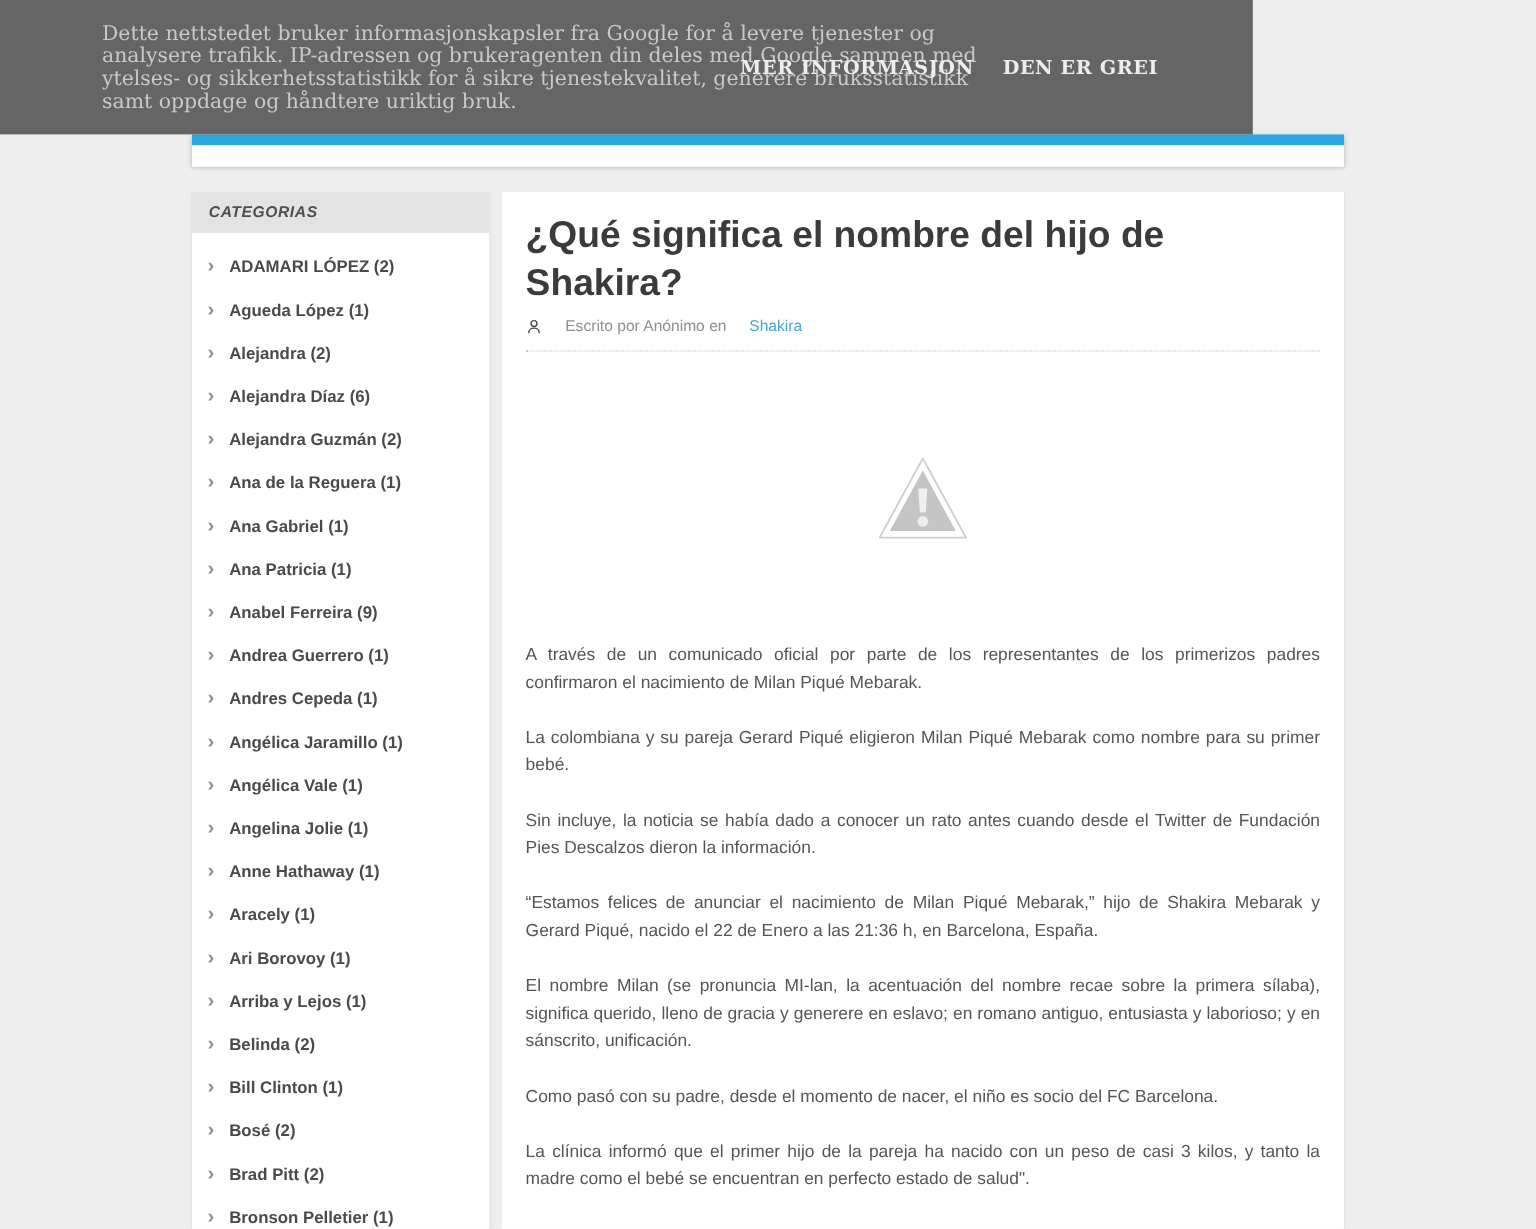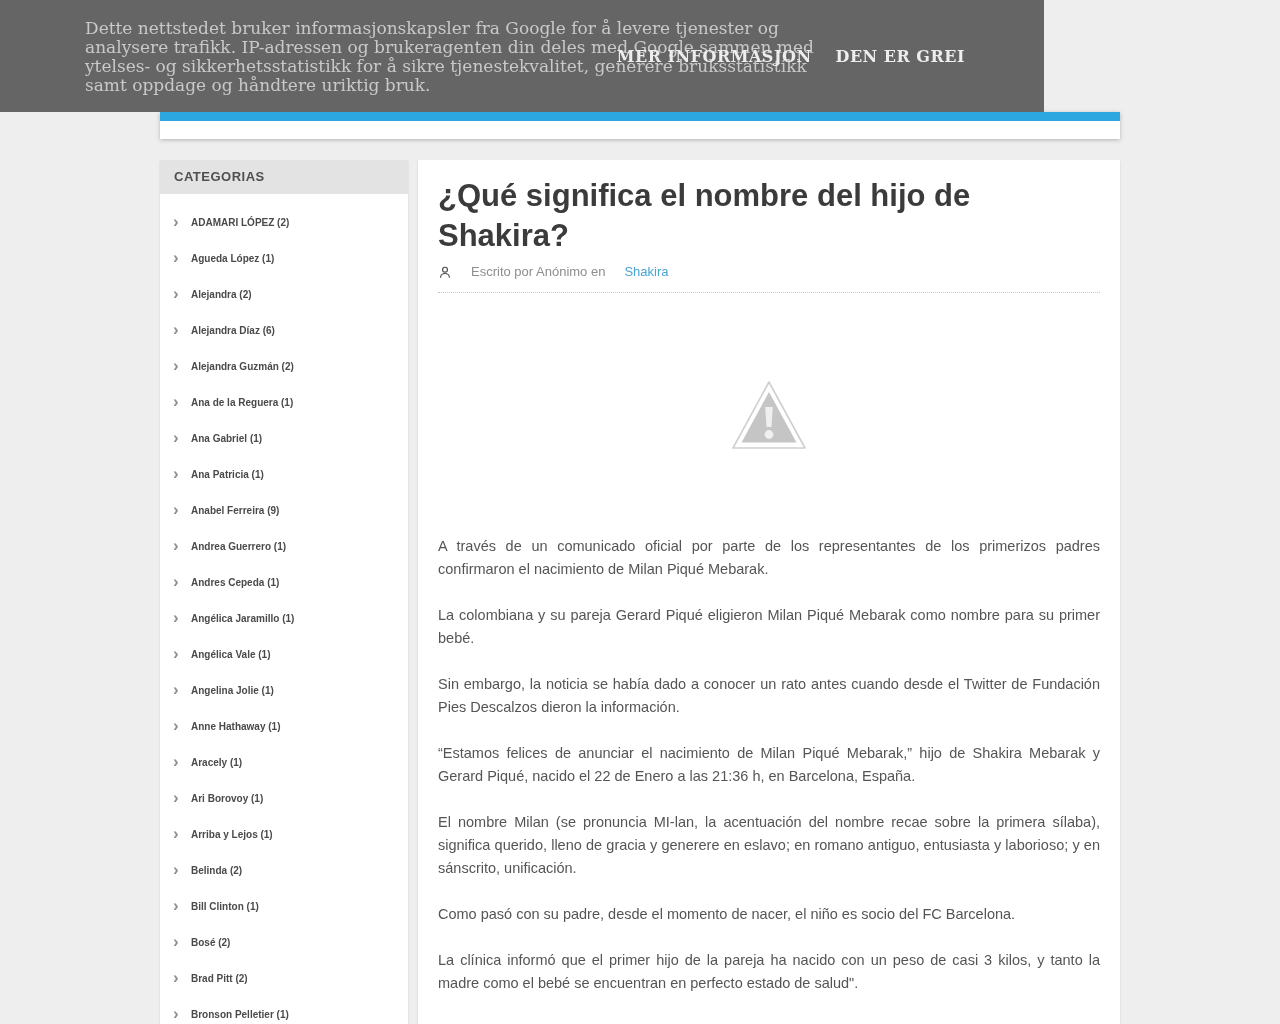--- a/index.html
+++ b/index.html
@@ -60,36 +60,37 @@
     background: #ffffff;
     box-shadow: 0 1px 2px rgba(0,0,0,0.12);
   }
   .sidebar-header {
     height: 34px; line-height: 34px;
     background: #e3e3e3;
     padding-left: 14px;
     font-size: 13px; font-weight: bold;
     letter-spacing: 0.5px;
     color: #4f4f4f;
+    font-style: italic;
   }
   .sidebar-list { padding: 10px 0 18px; }
   .cat-item {
     display: flex; align-items: center;
     height: 36px;
     padding-left: 13px;
     text-decoration: none;
     cursor: pointer;
   }
   .chev {
     color: #8f8f8f; font-size: 17px; font-weight: bold;
     width: 12px; margin-right: 6px; line-height: 1;
     transform: translateY(-1px);
   }
   .cat-label {
-    font-size: 10px; font-weight: bold;
+    font-size: 14px; font-weight: bold;
     color: #4a4a4a;
   }
 
   
   .main-card {
     flex: 1;
     background: #ffffff;
     box-shadow: 0 1px 2px rgba(0,0,0,0.12);
     padding: 16px 20px 30px;
   }
@@ -260,21 +261,21 @@
             <polygon points="39,13 66.5,63.5 11.5,63.5" fill="#c5c5c5" stroke-linejoin="round"></polygon>
             <path d="M35.2 28 h7.6 l-1.3 20 h-5 z" fill="#efefef"></path>
             <circle cx="39" cy="55.5" r="4.4" fill="#efefef"></circle>
           </svg>
         </span>
       </div>
 
       <div class="post-body">
           <p>A través de un comunicado oficial por parte de los representantes de los primerizos padres confirmaron el nacimiento de Milan Piqué Mebarak.</p>
           <p>La colombiana y su pareja Gerard Piqué eligieron Milan Piqué Mebarak como nombre para su primer bebé.</p>
-          <p>Sin embargo, la noticia se había dado a conocer un rato antes cuando desde el Twitter de Fundación Pies Descalzos dieron la información.</p>
+          <p>Sin incluye, la noticia se había dado a conocer un rato antes cuando desde el Twitter de Fundación Pies Descalzos dieron la información.</p>
           <p>“Estamos felices de anunciar el nacimiento de Milan Piqué Mebarak,” hijo de Shakira Mebarak y Gerard Piqué, nacido el 22 de Enero a las 21:36 h, en Barcelona, España.</p>
           <p>El nombre Milan (se pronuncia MI-lan, la acentuación del nombre recae sobre la primera sílaba), significa querido, lleno de gracia y generere en eslavo; en romano antiguo, entusiasta y laborioso; y en sánscrito, unificación.</p>
           <p>Como pasó con su padre, desde el momento de nacer, el niño es socio del FC Barcelona.</p>
           <p>La clínica informó que el primer hijo de la pareja ha nacido con un peso de casi 3 kilos, y tanto la madre como el bebé se encuentran en perfecto estado de salud".</p>
         </div>
     </article>
 
   </div>
 </div>
 

